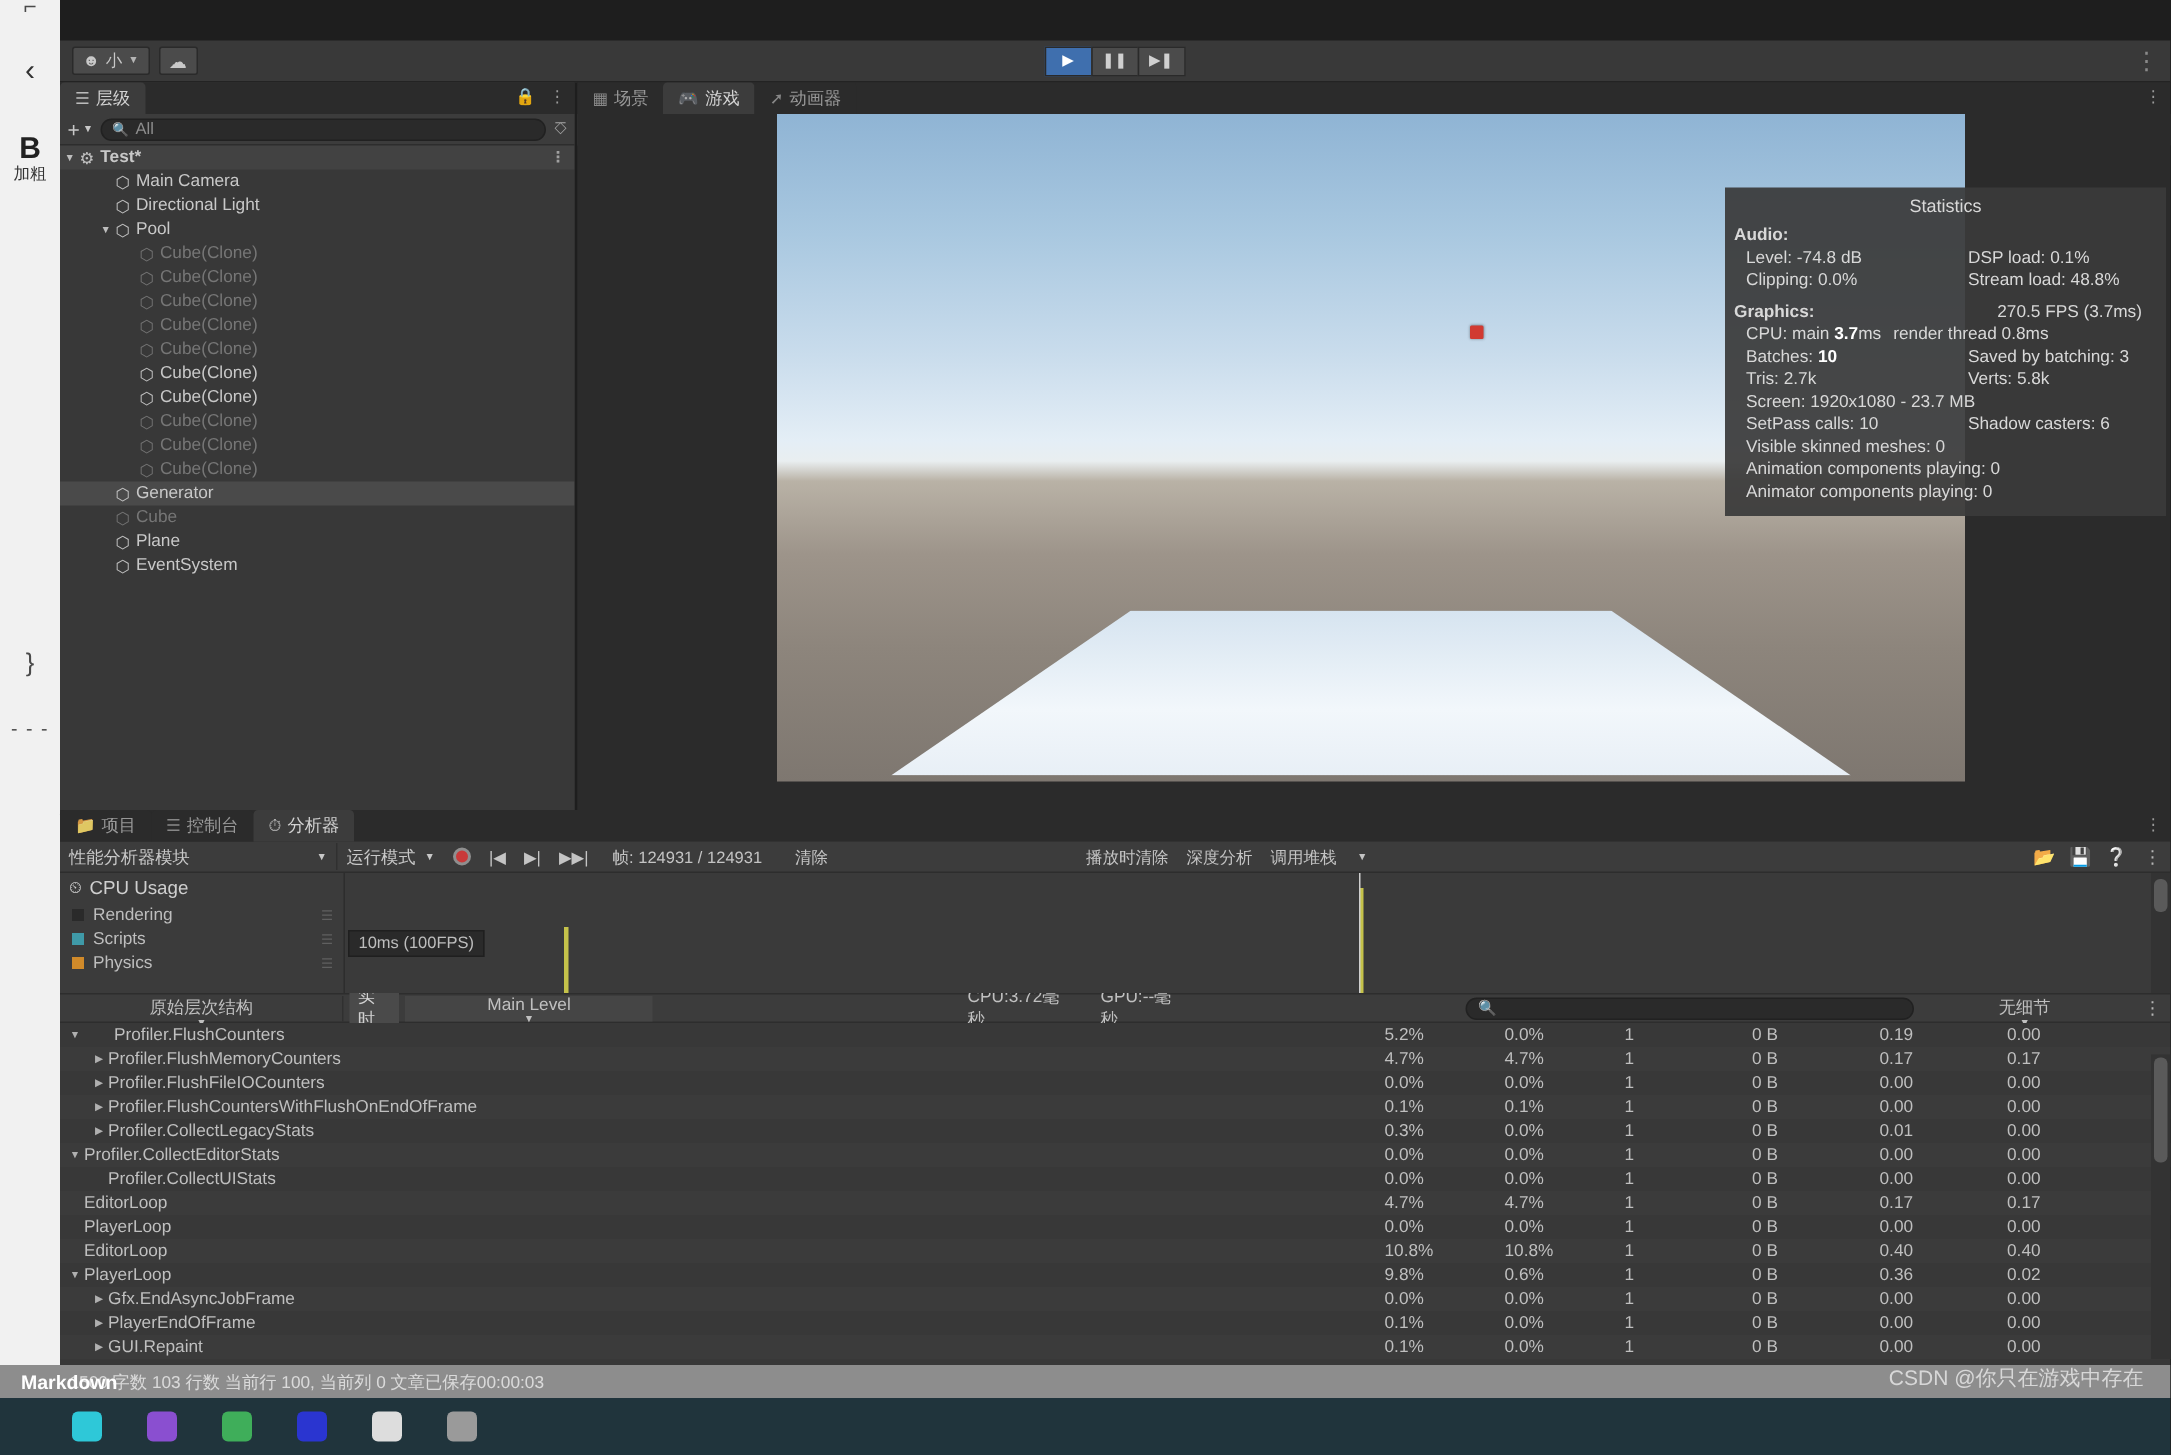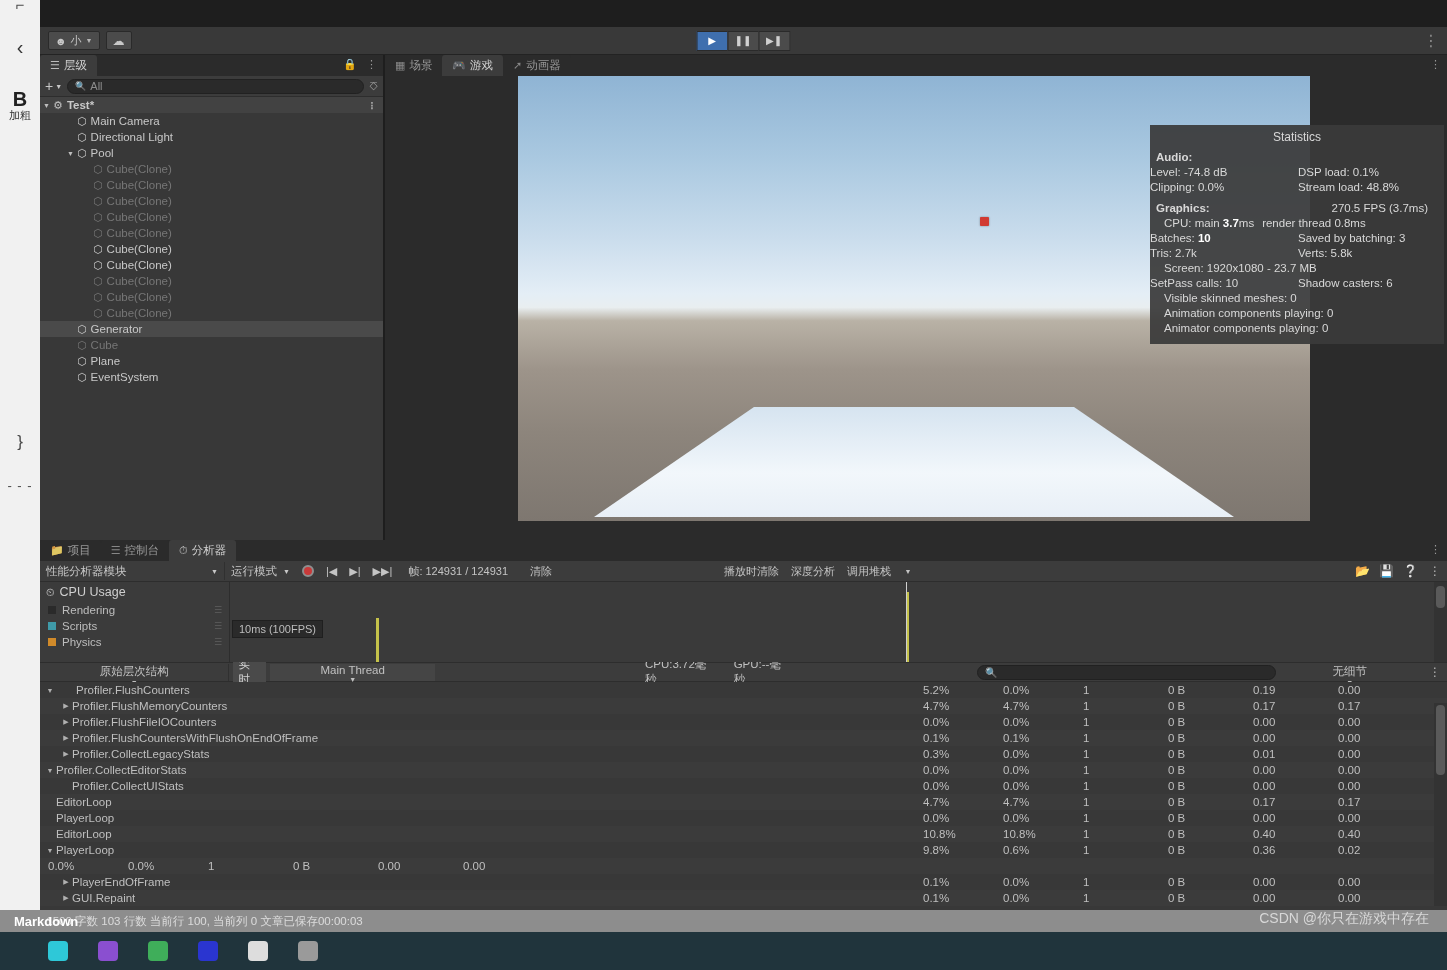--- a/index.html
+++ b/index.html
@@ -164,21 +164,21 @@
   }
 
   
   .stats {
     position: absolute; right: 3px; top: 49px; width: 294px;
     background: rgba(58,58,58,.93); color: #d8d8d8;
     font-size: 11.5px; padding: 5px 0 8px 0; line-height: 15px;
   }
   .stats .title { text-align: center; color: #d8d8d8; font-size: 12px; margin-bottom: 5px;}
   .stats .sec { font-weight: bold; padding-left: 6px; }
-  .stats .row { display: flex; }
+  .stats .row { display: flex; padding-left: 14px; }
   .stats .row .c1 { width: 148px; }
   .stats .row.full { padding-left: 14px; }
   .stats b { color: #ffffff; }
   .stats .gap { height: 6px; }
 
   
   #profiler { left: 40px; top: 540px; width: 1407px; height: 392px; background:#383838; }
   .prof-toolbar {
     height: 21px; background: #3c3c3c; display: flex; align-items: center;
     border-bottom: 1px solid #2d2d2d; font-size: 11.5px; color: #c0c0c0;
@@ -606,21 +606,21 @@
       </div>
     </div>
 
     <div class="prof-toolbar2">
       <div class="mini-dd" style="width:190px; border-right:1px solid #303030;">
         <span>原始层次结构</span>
         <span class="caret" style="font-size:7px;">▼</span>
       </div>
       <div class="pill" style="margin-left:4px;">实时</div>
       <div class="mini-dd" style="width:165px; margin-left:4px; background:#454545;">
-        <span>Main Thread</span>
+        <span>Main Level</span>
         <span class="caret" style="font-size:7px;">▼</span>
       </div>
       <div style="margin-left:210px;">CPU:3.72毫秒</div>
       <div style="margin-left:16px;">GPU:--毫秒</div>
       <div class="tsearch" style="margin-left:185px; width:300px;">
         <span>🔍</span>
       </div>
       <div class="mini-dd" style="width:135px; margin-left:6px;">
         <span>无细节</span>
         <span class="caret" style="font-size:7px;">▼</span>
@@ -756,20 +756,24 @@
               <span>PlayerLoop</span>
             </div>
             <div class="cell" style="width: 80px;">9.8%</div>
             <div class="cell" style="width: 80px;">0.6%</div>
             <div class="cell" style="width: 85px;">1</div>
             <div class="cell" style="width: 85px;">0 B</div>
             <div class="cell" style="width: 85px;">0.36</div>
             <div class="cell" style="width: 85px;">0.02</div>
           </div>
           <div class="tr">
+            <div class="name" style="width: 875px; padding-left: 20px;">
+              <span class="tri">▶</span>
+              <span>Gfx.EndAsyncJobFrame</span>
+            </div>
             <div class="cell" style="width: 80px;">0.0%</div>
             <div class="cell" style="width: 80px;">0.0%</div>
             <div class="cell" style="width: 85px;">1</div>
             <div class="cell" style="width: 85px;">0 B</div>
             <div class="cell" style="width: 85px;">0.00</div>
             <div class="cell" style="width: 85px;">0.00</div>
           </div>
           <div class="tr">
             <div class="name" style="width: 875px; padding-left: 20px;">
               <span class="tri">▶</span>

